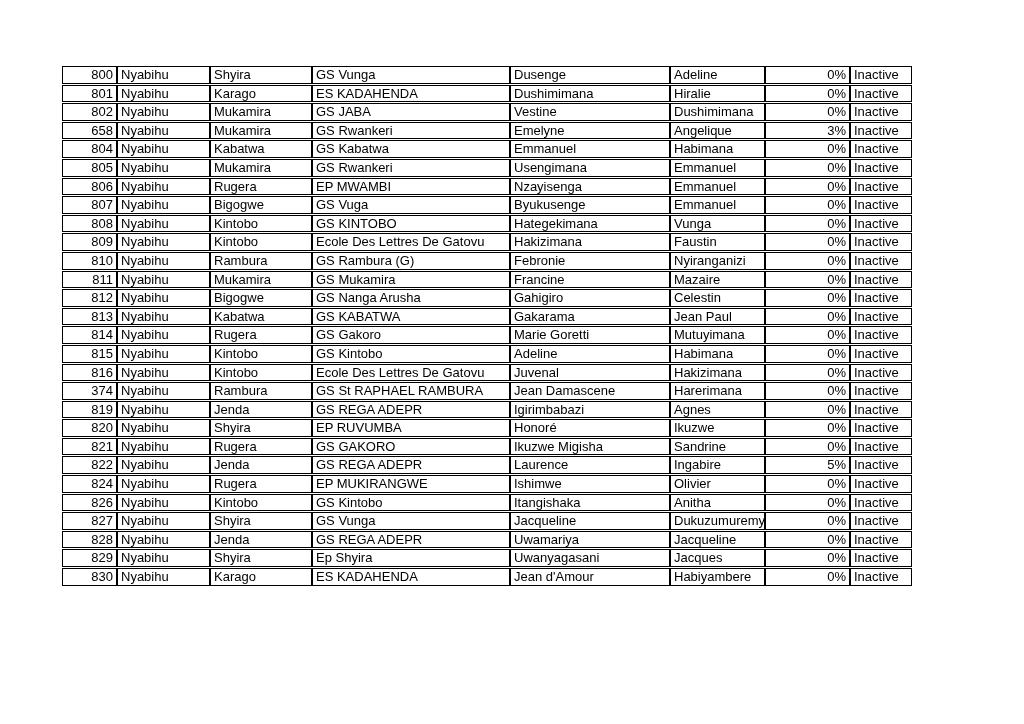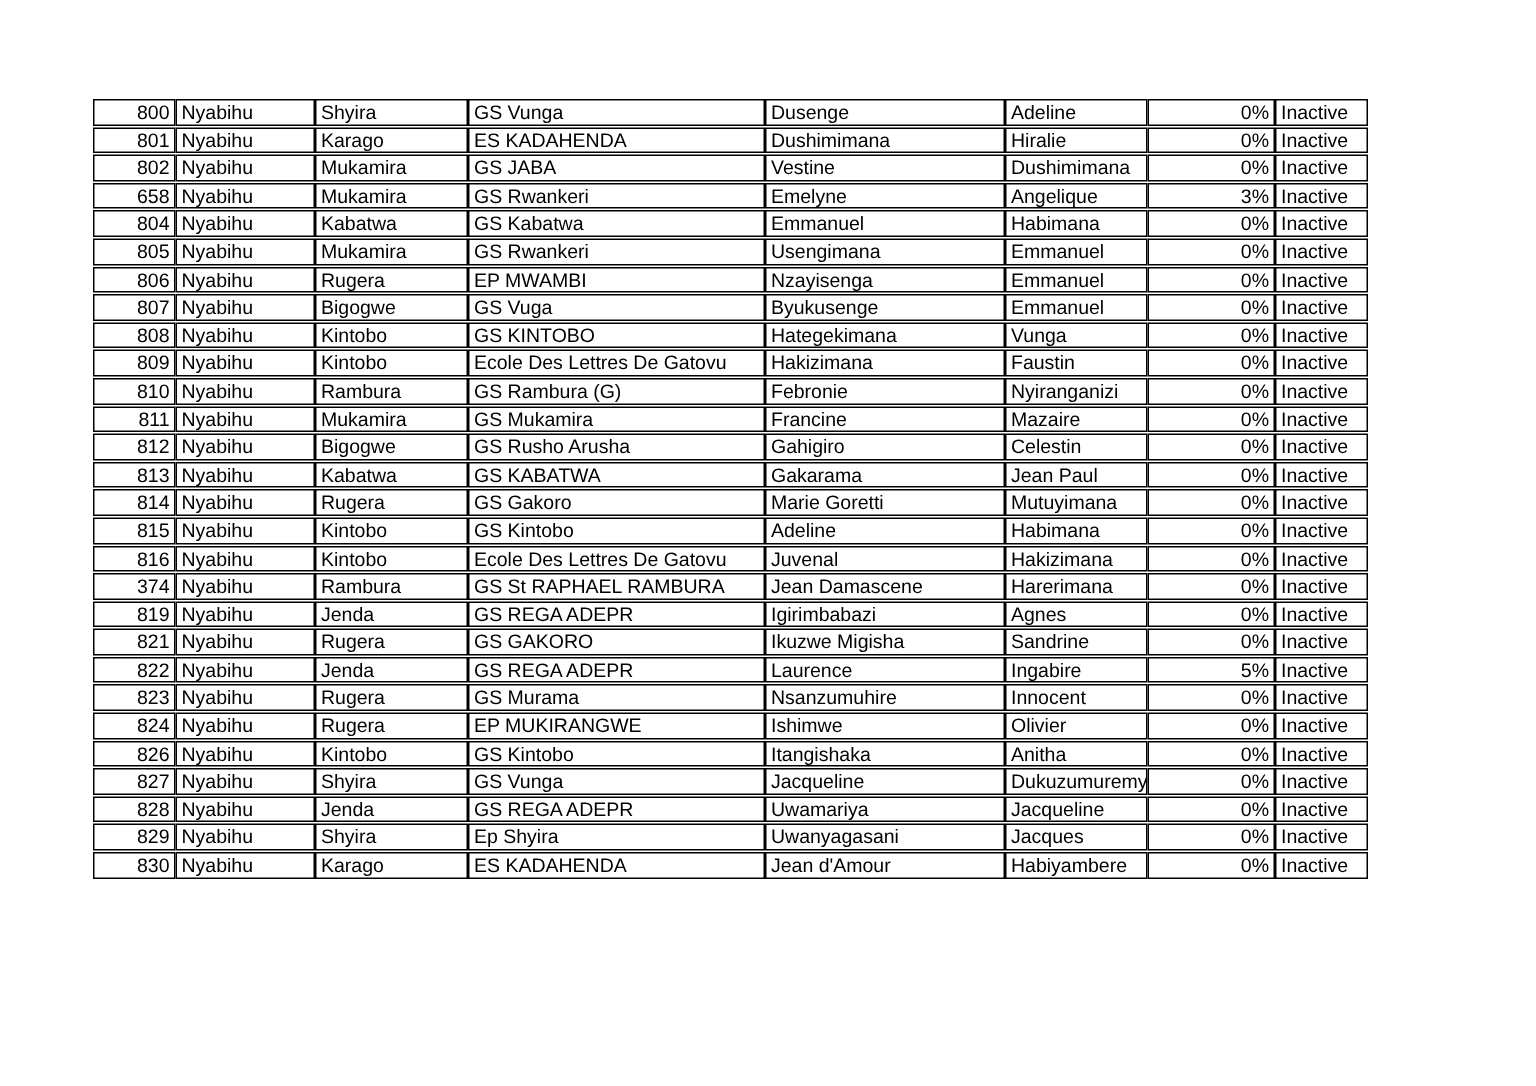--- a/index.html
+++ b/index.html
@@ -178,21 +178,21 @@
           <td class="col-school">GS Mukamira</td>
           <td class="col-firstname">Francine</td>
           <td class="col-lastname">Mazaire</td>
           <td class="col-percent">0%</td>
           <td class="col-status">Inactive</td>
         </tr>
         <tr>
           <td class="col-rownum">812</td>
           <td class="col-district">Nyabihu</td>
           <td class="col-sector">Bigogwe</td>
-          <td class="col-school">GS Rusho Arusha</td>
+          <td class="col-school">GS Nanga Arusha</td>
           <td class="col-firstname">Gahigiro</td>
           <td class="col-lastname">Celestin</td>
           <td class="col-percent">0%</td>
           <td class="col-status">Inactive</td>
         </tr>
         <tr>
           <td class="col-rownum">813</td>
           <td class="col-district">Nyabihu</td>
           <td class="col-sector">Kabatwa</td>
           <td class="col-school">GS KABATWA</td>
@@ -241,20 +241,30 @@
           <td class="col-percent">0%</td>
           <td class="col-status">Inactive</td>
         </tr>
         <tr>
           <td class="col-rownum">819</td>
           <td class="col-district">Nyabihu</td>
           <td class="col-sector">Jenda</td>
           <td class="col-school">GS REGA ADEPR</td>
           <td class="col-firstname">Igirimbabazi</td>
           <td class="col-lastname">Agnes</td>
+          <td class="col-percent">0%</td>
+          <td class="col-status">Inactive</td>
+        </tr>
+        <tr>
+          <td class="col-rownum">820</td>
+          <td class="col-district">Nyabihu</td>
+          <td class="col-sector">Shyira</td>
+          <td class="col-school">EP RUVUMBA</td>
+          <td class="col-firstname">Honoré</td>
+          <td class="col-lastname">Ikuzwe</td>
           <td class="col-percent">0%</td>
           <td class="col-status">Inactive</td>
         </tr>
         <tr>
           <td class="col-rownum">821</td>
           <td class="col-district">Nyabihu</td>
           <td class="col-sector">Rugera</td>
           <td class="col-school">GS GAKORO</td>
           <td class="col-firstname">Ikuzwe Migisha</td>
           <td class="col-lastname">Sandrine</td>
@@ -265,30 +275,20 @@
           <td class="col-rownum">822</td>
           <td class="col-district">Nyabihu</td>
           <td class="col-sector">Jenda</td>
           <td class="col-school">GS REGA ADEPR</td>
           <td class="col-firstname">Laurence</td>
           <td class="col-lastname">Ingabire</td>
           <td class="col-percent">5%</td>
           <td class="col-status">Inactive</td>
         </tr>
         <tr>
-          <td class="col-rownum">823</td>
-          <td class="col-district">Nyabihu</td>
-          <td class="col-sector">Rugera</td>
-          <td class="col-school">GS Murama</td>
-          <td class="col-firstname">Nsanzumuhire</td>
-          <td class="col-lastname">Innocent</td>
-          <td class="col-percent">0%</td>
-          <td class="col-status">Inactive</td>
-        </tr>
-        <tr>
           <td class="col-rownum">824</td>
           <td class="col-district">Nyabihu</td>
           <td class="col-sector">Rugera</td>
           <td class="col-school">EP MUKIRANGWE</td>
           <td class="col-firstname">Ishimwe</td>
           <td class="col-lastname">Olivier</td>
           <td class="col-percent">0%</td>
           <td class="col-status">Inactive</td>
         </tr>
         <tr>

